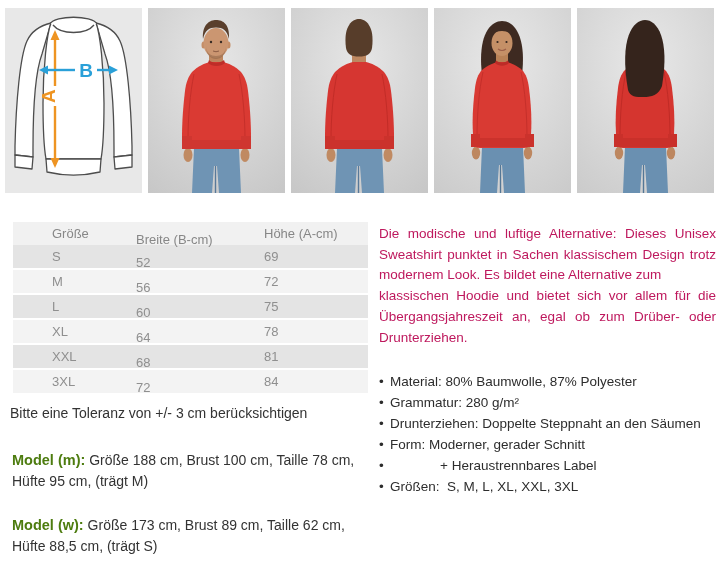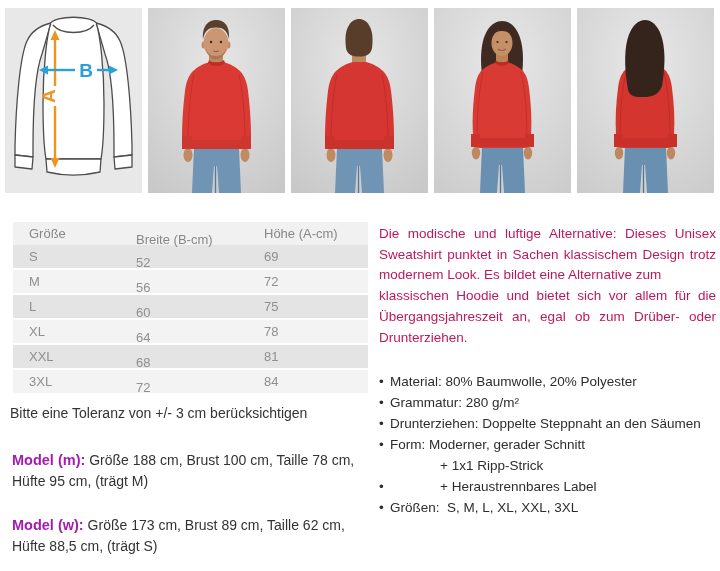--- a/index.html
+++ b/index.html
@@ -12,29 +12,29 @@
   .tile { width:137px; height:185px; overflow:hidden; }
   .tile svg { display:block; width:137px; height:185px; }
 
   
   .size-table { position:absolute; left:13px; top:222px; width:355px; font-size:13px; }
   .trow { display:flex; align-items:center; height:23px; }
   .trow + .trow { margin-top:2px; }
   .thead { background:#f1f1f1; color:#878787; }
   .trow.shade { background:#e4e4e4; color:#8f8f8f; }
   .trow.light { background:#f3f3f3; color:#8f8f8f; }
-  .tcell.c0 { width:123px; padding-left:16px; }
+  .tcell.c0 { width:123px; padding-left:39px; }
   .tcell.c1 { width:128px;margin-top:11px; }
   .tcell.c2 { flex:1; }
 
   
   .tolerance { position:absolute; left:10px; top:405px; font-size:14px; color:#333; }
   .model-info { position:absolute; left:12px; width:358px; font-size:14px;
                 line-height:21px; color:#333; }
-  .model-info b { color:#a21caf; font-size:14.5px; }
+  .model-info b { color:#4d7c0f; font-size:14.5px; }
   .model-m { top:450px; }
   .model-w { top:515px; }
 
   
   .right-col { position:absolute; left:379px; top:224px; width:337px; }
   .description { font-size:13.5px; line-height:20.7px; text-align:justify; color:#be185d; }
   .feature-list { list-style:none; margin-top:23px; font-size:13.5px;
                   line-height:21px; color:#2d2d2d; }
   .feature-list li { position:relative; padding-left:11px; }
   .feature-list li::before { content:"\2022"; position:absolute; left:0; top:0; color:#2d2d2d; }
@@ -244,31 +244,30 @@
     <span>Größe 173 cm, Brust 89 cm, Taille 62 cm, Hüfte 88,5 cm, (trägt S)</span>
   </p>
 
   <div class="right-col">
     <p class="description">
       <span>Die modische und luftige Alternative: Dieses Unisex Sweatshirt punktet in Sachen klassischem Design trotz modernem Look. Es bildet eine Alternative zum</span><br>
       <span>klassischen Hoodie und bietet sich vor allem für die Übergangsjahreszeit an, egal ob zum Drüber- oder Drunterziehen.</span>
     </p>
     <ul class="feature-list">
         <li>
-          <div class="fmain">Material: 80% Baumwolle, 20% Polyester</div>
+          <div class="fmain">Material: 80% Baumwolle, 87% Polyester</div>
         </li>
         <li>
           <div class="fmain">Grammatur: 280 g/m²</div>
         </li>
         <li>
           <div class="fmain">Drunterziehen: Doppelte Steppnaht an den Säumen</div>
         </li>
         <li>
           <div class="fmain">Form: Moderner, gerader Schnitt</div>
-          <div class="fsub">+ 1x1 Ripp-Strick</div>
         </li>
         <li>
           <div class="fsub">+ Heraustrennbares Label</div>
         </li>
         <li>
           <div class="fmain">Größen:&nbsp; S, M, L, XL, XXL, 3XL</div>
         </li>
       </ul>
   </div>
 

